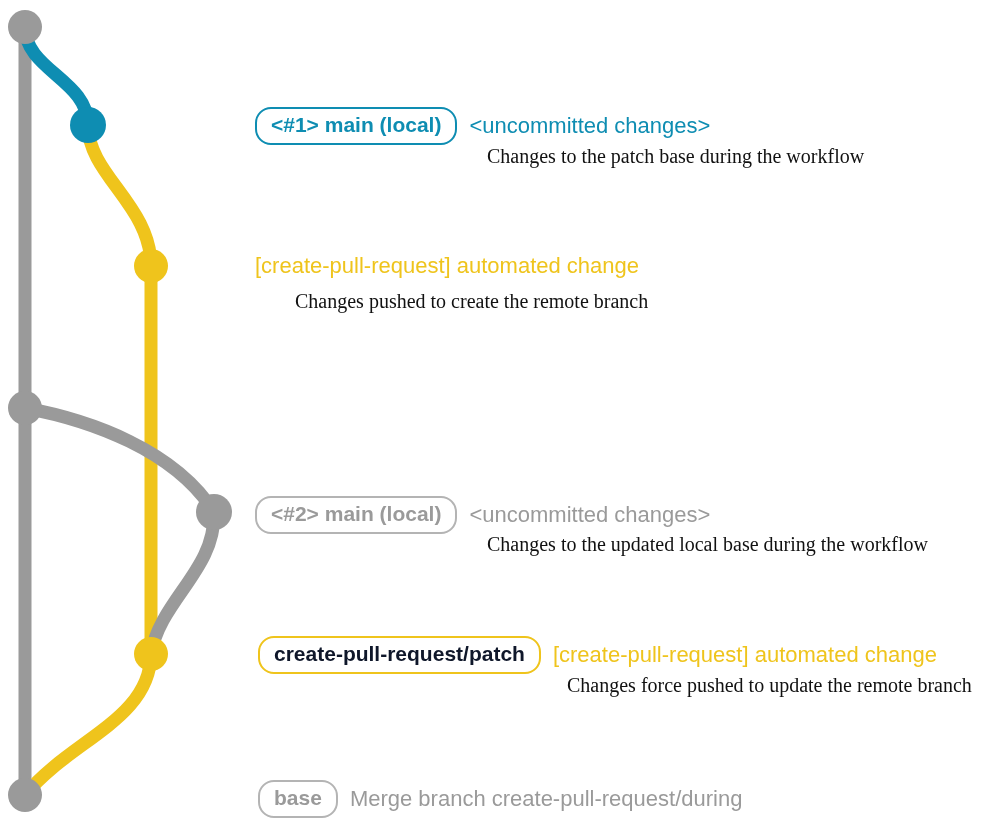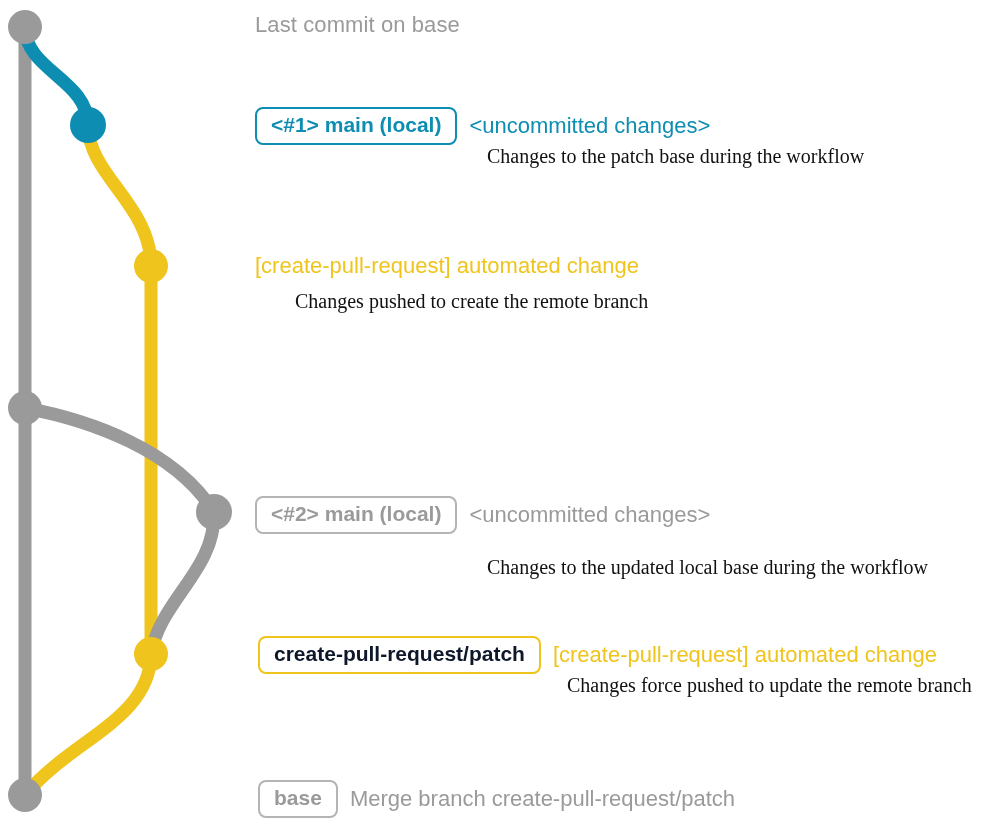--- a/index.html
+++ b/index.html
@@ -43,21 +43,21 @@
   .base-label {
     font-family: "Liberation Sans", sans-serif;
     font-size: 22px;
     color: #9a9a9a;
     letter-spacing: 0.1px;
   }
 
   
   .ref-chip {
     display: inline-block;
-    border-radius: 8px;
+    border-radius: 16px;
     border: 2px solid;
     padding: 5px 14px 6px 14px;
     font-size: 21px;
     font-weight: 700;
     line-height: 1.08;
     background: #ffffff;
     box-sizing: border-box;
   }
   .ref-chip.blue   { border-color: #0e8db2; color: #0e8db2; }
   .ref-chip.gray   { border-color: #b4b4b4; color: #9a9a9a; }
@@ -112,46 +112,43 @@
   <circle cx="88" cy="125" r="18" fill="#0e8db2"></circle>
   <circle cx="151" cy="266" r="17" fill="#efc41c"></circle>
   <circle cx="25" cy="408" r="17" fill="#9a9a9a"></circle>
   <circle cx="214" cy="512" r="18" fill="#9a9a9a"></circle>
   <circle cx="151" cy="654" r="17" fill="#efc41c"></circle>
   <circle cx="25" cy="795" r="17" fill="#9a9a9a"></circle>
 </svg>
 
 <div class="overlay">
 
-  <div class="row" style="left:255px; top:12px;">
-    <span class="base-label">Last commit on base</span>
-  </div>
 
   <div class="row" style="left:255px; top:107px;">
     <span class="ref-chip blue">&lt;#1&gt; main (local)</span>
     <span class="subject blue">&lt;uncommitted changes&gt;</span>
   </div>
   <div class="note" style="left:487px; top:145px;">Changes to the patch base during the workflow</div>
 
   <div class="row" style="left:255px; top:253px;">
     <span class="subject-solo yellow">[create-pull-request] automated change</span>
   </div>
   <div class="note" style="left:270px; top:290px;margin-left:25px;">Changes pushed to create the remote branch</div>
 
 
   <div class="row" style="left:255px; top:496px;">
     <span class="ref-chip gray">&lt;#2&gt; main (local)</span>
     <span class="subject gray">&lt;uncommitted changes&gt;</span>
   </div>
-  <div class="note" style="left:487px; top:556px;text-align:right;">Changes to the updated local base during the workflow</div>
+  <div class="note" style="left:487px; top:533px;text-align:right;">Changes to the updated local base during the workflow</div>
 
   <div class="row" style="left:258px; top:636px;">
     <span class="ref-chip yellow">create-pull-request/patch</span>
     <span class="subject yellow">[create-pull-request] automated change</span>
   </div>
   <div class="note" style="left:567px; top:674px;">Changes force pushed to update the remote branch</div>
 
   <div class="row" style="left:258px; top:780px;">
     <span class="ref-chip gray">base</span>
-    <span class="subject gray">Merge branch create-pull-request/patch</span>
+    <span class="subject gray">Merge branch create-pull-request/during</span>
   </div>
 
 </div>
 
 </body></html>

